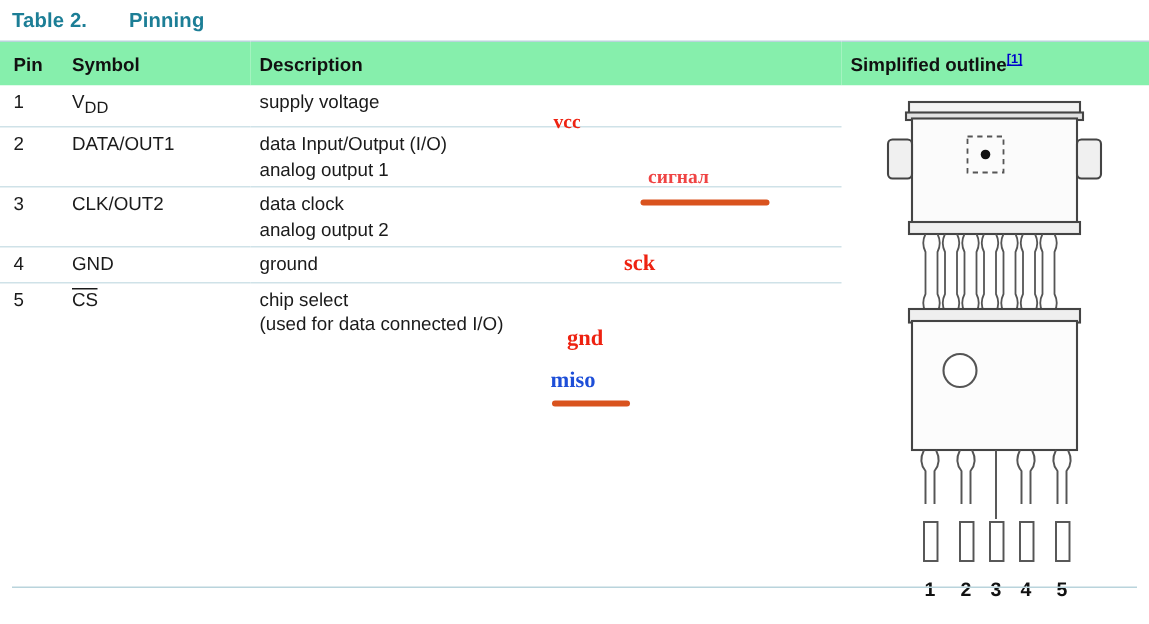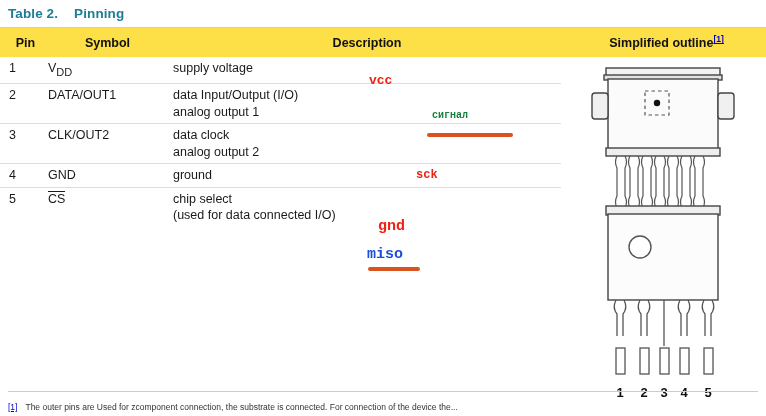--- a/index.html
+++ b/index.html
@@ -10,36 +10,36 @@
   }
   #root{position:relative;width:766px;height:416px;}
 
   
   .caption{
     position:absolute;left:8px;top:6px;
     font-size:13.5px;font-weight:bold;color:#1c7e96;
     letter-spacing:.1px;white-space:nowrap;
   }
   .caption .cap-num{display:inline-block;}
-  .caption .cap-txt{display:inline-block;margin-left:16px;}
+  .caption .cap-txt{display:inline-block;margin-left:28px;}
 
   
   .tbl{
     position:absolute;left:0;top:27px;width:766px;
     border-collapse:collapse;table-layout:fixed;
   }
   .tbl col.c-pin{width:42px;}
   .tbl col.c-sym{width:125px;}
   .tbl col.c-desc{width:394px;}
   .tbl col.c-out{width:205px;}
 
   .tbl thead th{
-    background:#fde047;
+    background:#86efac;
     font-size:12.5px;font-weight:bold;color:#111;
-    text-align:center;padding:5px 0 5px 0;
+    text-align:left;padding:5px 0 5px 0;
     border-top:1px solid #b9d4dc;
     vertical-align:middle;height:19px;
   }
   .tbl thead th.th-pin{padding-left:9px;}
   .tbl thead th.th-sym{padding-left:6px;}
   .tbl thead th.th-desc{padding-left:6px;}
   .tbl thead th.th-out{padding-left:6px;}
   .sup-link{
     font-size:8.5px;vertical-align:super;color:#0000cc;
     text-decoration:underline;font-weight:bold;
@@ -58,21 +58,21 @@
 
   .ovl{
     display:inline-block;border-top:1.3px solid #1a1a1a;
     line-height:15px;padding-top:0px;
   }
   sub{font-size:11px;}
 
   
   .anno{
     position:absolute;font-weight:bold;
-    font-family:Liberation Mono, monospace;
+    font-family:Liberation Serif, serif;
     color:#ee2211;white-space:nowrap;
   }
   .uline{
     position:absolute;background:#d9531e;border-radius:2px;
   }
 
   
   .outline{
     position:absolute;left:560px;top:60px;width:206px;height:345px;
   }
@@ -158,23 +158,23 @@
         <td class="td-desc">
           <div>chip select</div>
           <div>(used for data connected I/O)</div>
         </td>
       </tr>
     </tbody>
   </table>
 
   <div id="anno-layer">
       <div class="anno" style="left: 369px; top: 73px; font-size: 13px; color: rgb(238, 34, 17);">vcc</div>
-      <div class="anno" style="left: 432px; top: 110px; font-size: 10px; color: #15803d;">сигнал</div>
+      <div class="anno" style="left: 432px; top: 110px; font-size: 13px; color: #ef4444;">сигнал</div>
       <div class="uline" style="left: 427px; top: 133px; width: 86px; height: 4px; background: rgb(217, 83, 30);"></div>
-      <div class="anno" style="left: 416px; top: 168px; font-size: 12px; color: rgb(238, 34, 17); text-align: right;">sck</div>
+      <div class="anno" style="left: 416px; top: 168px; font-size: 15px; color: rgb(238, 34, 17); text-align: right;">sck</div>
       <div class="anno" style="left: 378px; top: 218px; font-size: 15px; color: rgb(238, 34, 17);">gnd</div>
       <div class="anno" style="left: 367px; top: 246px; font-size: 15px; color: #1d4ed8;">miso</div>
       <div class="uline" style="left: 368px; top: 267px; width: 52px; height: 4px; background: rgb(217, 83, 30);"></div>
     </div>
 
   <div class="outline">
     <svg width="206" height="345" viewBox="0 0 206 345">
       <g fill="none" stroke="#444" stroke-width="1.4">
 
         <rect x="46" y="8" width="114" height="9" fill="#f2f2f2"></rect>
@@ -237,17 +237,14 @@
         <text x="60" y="337">1</text>
         <text x="84" y="337">2</text>
         <text x="104" y="337">3</text>
         <text x="124" y="337">4</text>
         <text x="148" y="337">5</text>
       </g>
     </svg>
   </div>
 
   <div class="fn-rule"></div>
-  <div class="footnote">
-    <span class="fn-mark">[1]</span><span>The outer pins are Used for zcomponent connection, the substrate is connected. For connection of the device the...</span>
-  </div>
 
 </div>
 
 </body></html>

